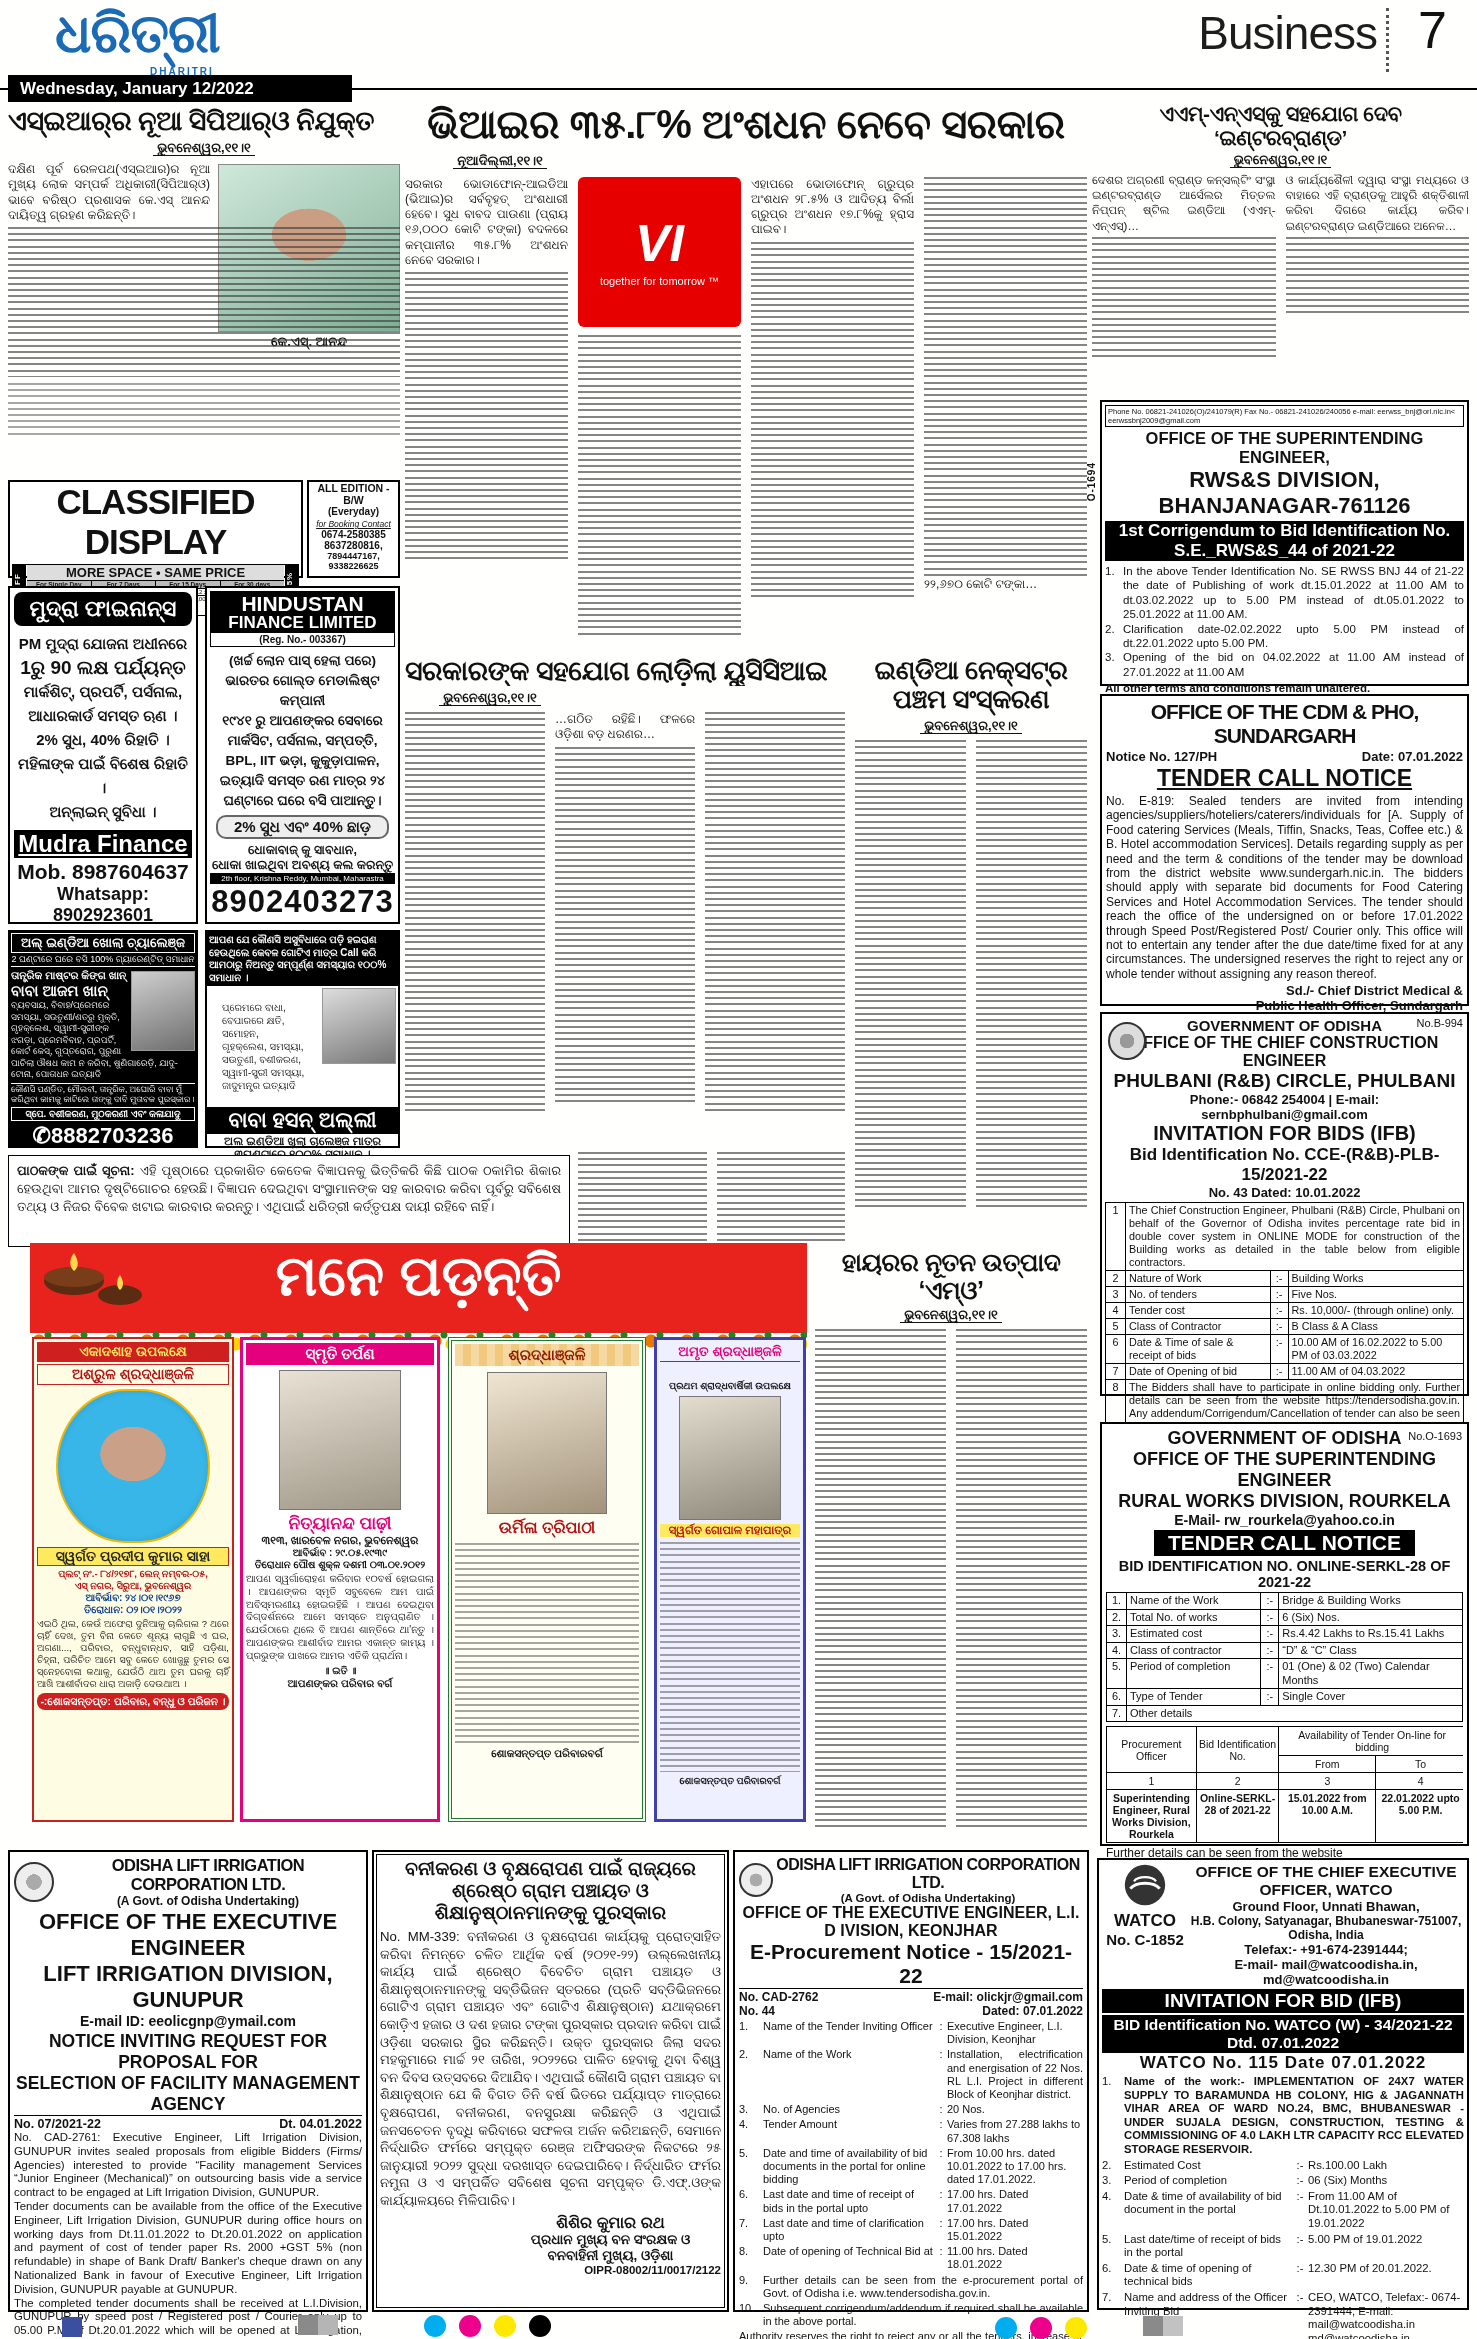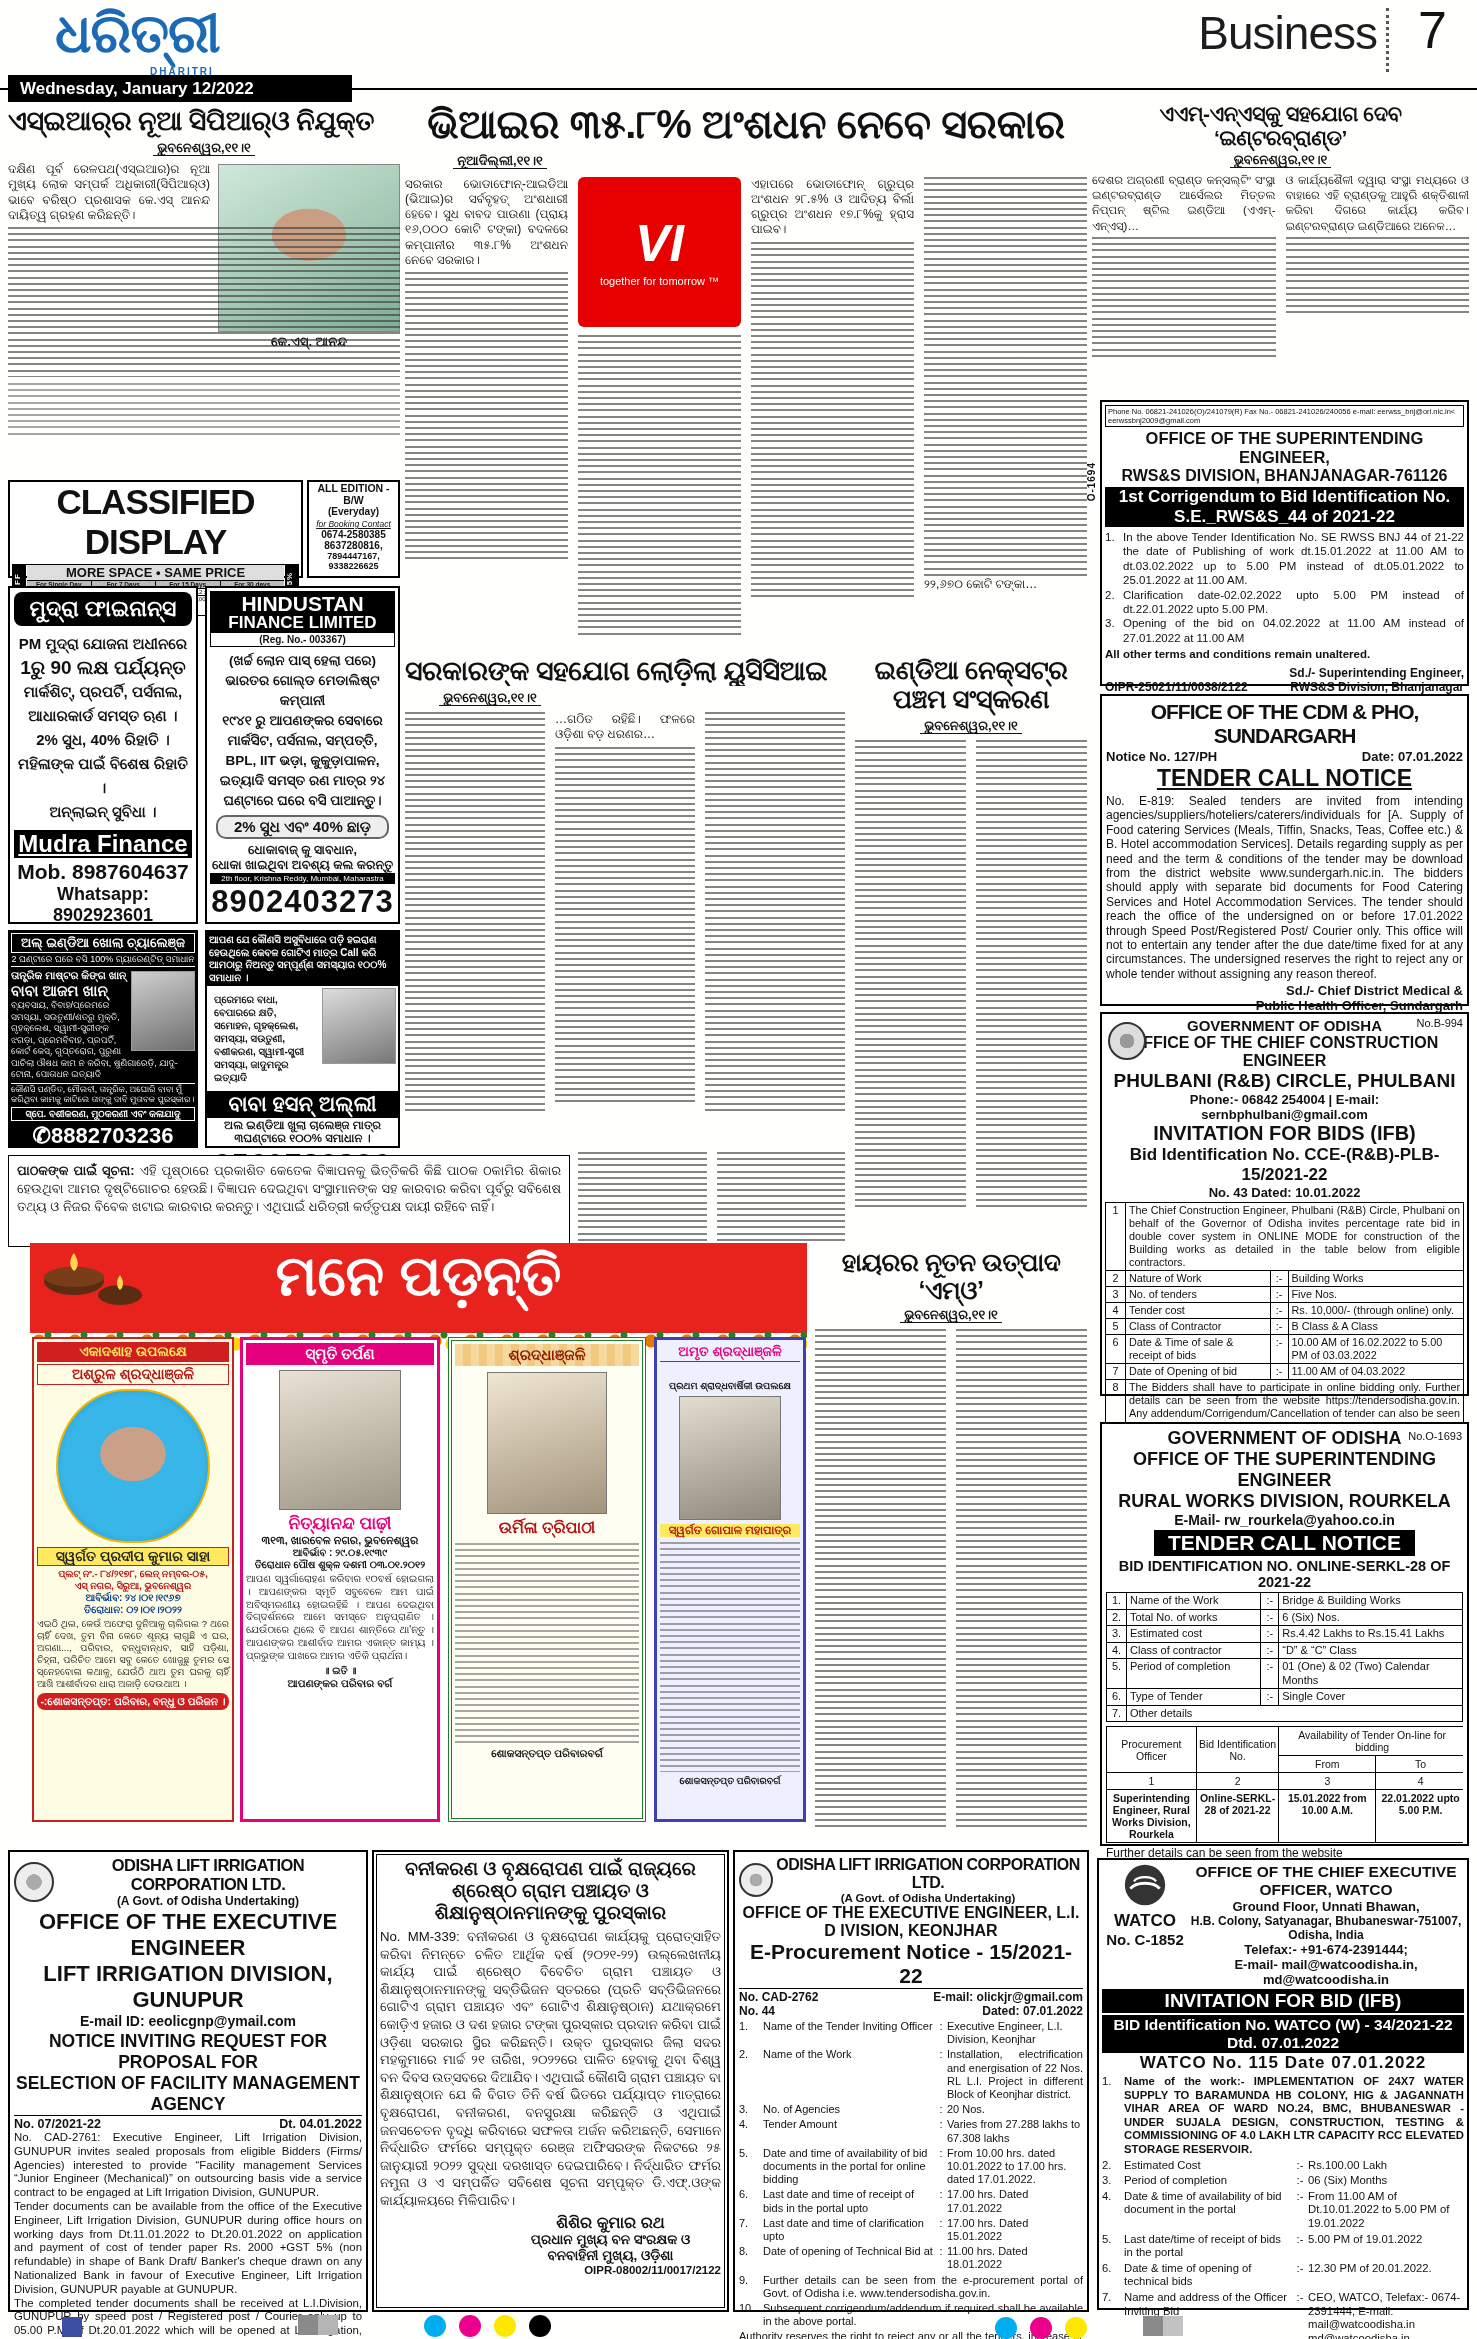--- a/index.html
+++ b/index.html
@@ -221,21 +221,21 @@
     </div>
     <div style="font-size:8.5px;line-height:10.5px;border-top:1px solid #fff;margin-top:2px">କୌଣସି ପଣ୍ଡିତ, ମୌଲବୀ, ତାନ୍ତ୍ରିକ, ଅଘୋରି ବାବା ମୁଁ କରିଥିବା କାମକୁ କାଟିଲେ ତାଙ୍କୁ ଦାବି ମୁତାବକ ପୁରସ୍କାର।</div>
     <div class="b" style="font-size:9.5px;border:1px solid #fff;margin-top:2px;text-align:center">ସ୍ପେ. ବଶୀକରଣ, ମୁଠକରଣୀ ଏବଂ କଳାଯାଦୁ</div>
     <div class="b c" style="font-size:22px;margin-top:2px"><span>✆</span><span>8882703236</span></div>
     <div class="b c" style="font-size:18px">9717049785</div>
   </div>
 
   <div class="abs" style="left:205px;top:930px;width:195px;height:218px;border:2px solid #000;box-sizing:border-box;background:#fff">
     <div class="inv b" style="font-size:10px;line-height:12.5px;padding:2px">ଆପଣ ଯେ କୌଣସି ଅସୁବିଧାରେ ପଡ଼ି ହଇରାଣ ହେଉଥିଲେ କେବଳ ଗୋଟିଏ ମାତ୍ର Call କରି ଆମଠାରୁ ନିଅନ୍ତୁ ସମ୍ପୂର୍ଣ୍ଣ ସମସ୍ୟାର ୧୦୦% ସମାଧାନ ।</div>
     <div style="display:flex">
-      <div style="flex:1;font-size:10px;font-weight:700;line-height:13px;padding:7px">ପ୍ରେମରେ ବାଧା, ବେପାରରେ କ୍ଷତି, ସମୋହନ, ଗୃହକ୍ଲେଶ, ସମସ୍ୟା, ସଉତୁଣୀ, ବଶୀକରଣ, ସ୍ୱାମୀ-ସ୍ତ୍ରୀ ସମସ୍ୟା, ଜାଦୁମନ୍ତ୍ର ଇତ୍ୟାଦି</div>
+      <div style="flex:1;font-size:10px;font-weight:400;line-height:13px;padding:15px">ପ୍ରେମରେ ବାଧା, ବେପାରରେ କ୍ଷତି, ସମୋହନ, ଗୃହକ୍ଲେଶ, ସମସ୍ୟା, ସଉତୁଣୀ, ବଶୀକରଣ, ସ୍ୱାମୀ-ସ୍ତ୍ରୀ ସମସ୍ୟା, ଜାଦୁମନ୍ତ୍ର ଇତ୍ୟାଦି</div>
       <div style="width:72px;height:74px;background:linear-gradient(160deg,#ddd,#777);border:1px solid #999;margin:2px"></div>
     </div>
     <div class="inv b c" style="font-size:21px;padding:1px 0">ବାବା ହସନ୍ ଅଲ୍ଲୀ</div>
     <div class="b c" style="font-size:11.5px;border-top:1px solid #000;border-bottom:1px solid #000;padding:1px 0">ଅଲ ଇଣ୍ଡିଆ ଖୁଲା ଚାଲେଞ୍ଜ ମାତ୍ର ୩ଘଣ୍ଟାରେ ୧୦୦% ସମାଧାନ ।</div>
     <div class="b c" style="font-size:30px;letter-spacing:1px">9560789896</div>
   </div>
 
   <div class="box1 abs j" style="left:8px;top:1155px;width:562px;height:92px;padding:6px 8px;font-size:13px;line-height:18px">
     <span class="b">ପାଠକଙ୍କ ପାଇଁ ସୂଚନା:</span>
     <span>ଏହି ପୃଷ୍ଠାରେ ପ୍ରକାଶିତ କେତେକ ବିଜ୍ଞାପନକୁ ଭିତ୍ତିକରି କିଛି ପାଠକ ଠକାମିର ଶିକାର ହେଉଥିବା ଆମର ଦୃଷ୍ଟିଗୋଚର ହେଉଛି। ବିଜ୍ଞାପନ ଦେଇଥିବା ସଂସ୍ଥାମାନଙ୍କ ସହ କାରବାର କରିବା ପୂର୍ବରୁ ସବିଶେଷ ତଥ୍ୟ ଓ ନିଜର ବିବେକ ଖଟାଇ କାରବାର କରନ୍ତୁ। ଏଥିପାଇଁ ଧରିତ୍ରୀ କର୍ତ୍ତୃପକ୍ଷ ଦାୟୀ ରହିବେ ନାହିଁ।</span>
@@ -348,21 +348,21 @@
       <div class="col">
           <div class="fill" style="height:500px"></div>
         </div>
     </div>
   </div>
 
   <div class="box abs" style="left:1100px;top:400px;width:369px;height:286px;padding:3px">
     <div class="vert abs" style="left:-16px;top:60px">O-1694</div>
     <div style="font-size:7.5px;border:1px solid #000;padding:1px 2px">Phone No. 06821-241026(O)/241079(R) Fax No.- 06821-241026/240056 e-mail: eerwss_bnj@ori.nic.in&lt; eerwssbnj2009@gmail.com</div>
     <div class="b c" style="font-size:16.5px;margin-top:2px">OFFICE OF THE SUPERINTENDING ENGINEER,</div>
-    <div class="b c" style="font-size:16px">RWS&amp;S DIVISION, BHANJANAGAR-761126</div>
+    <div class="b c" style="font-size:22px">RWS&amp;S DIVISION, BHANJANAGAR-761126</div>
     <div class="inv b c" style="font-size:17px;margin-top:2px">1st Corrigendum to Bid Identification No.</div>
     <div class="inv b c" style="font-size:17px">S.E._RWS&amp;S_44 of 2021-22</div>
     <div style="font-size:11.5px;line-height:14.4px;margin-top:3px">
       <div class="tr">
           <span style="width:18px;flex:none">1.</span>
           <span class="j" style="flex:1">In the above Tender Identification No. SE RWSS BNJ 44 of 21-22 the date of Publishing of work dt.15.01.2022 at 11.00 AM to dt.03.02.2022 up to 5.00 PM instead of dt.05.01.2022 to 25.01.2022 at 11.00 AM.</span>
         </div>
       <div class="tr">
           <span style="width:18px;flex:none">2.</span>
           <span class="j" style="flex:1">Clarification date-02.02.2022 upto 5.00 PM instead of dt.22.01.2022 upto 5.00 PM.</span>

